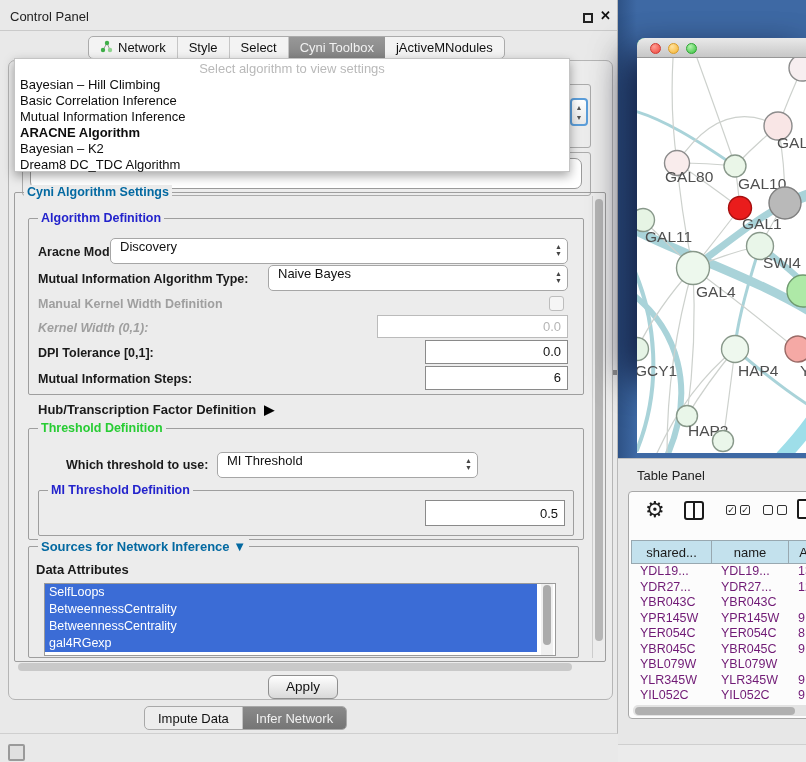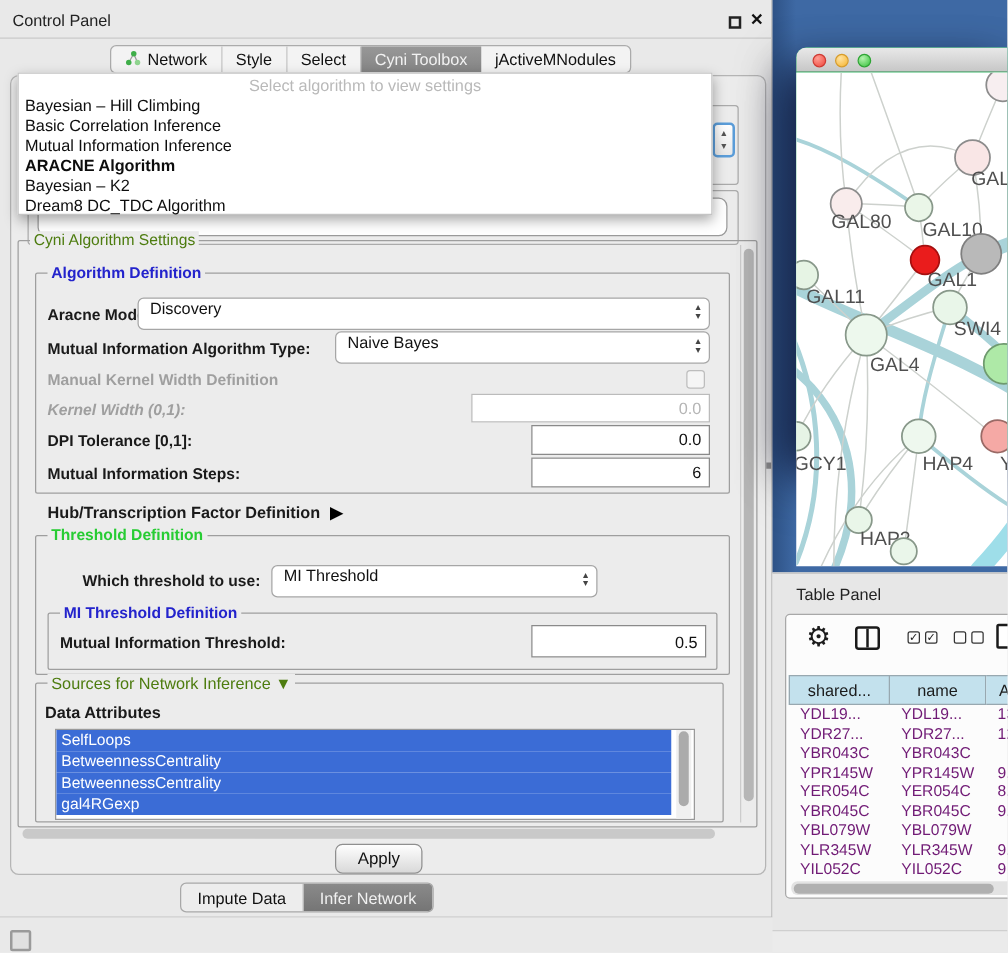--- a/index.html
+++ b/index.html
@@ -39,21 +39,21 @@
 
   
   #dropdown { left:14px; top:58px; width:556px; height:114px; background:#ffffff; border:1px solid #c4c4c4; box-shadow:0 4px 10px rgba(0,0,0,0.35); z-index:30; }
   #dd-header { text-align:center; color:#b9b9b9; font-size:13px; padding-top:2px; height:18px; }
   .dd-item { font-size:13px; color:#0d0d0d; padding-left:5px; height:16px; line-height:16px; white-space:nowrap; }
   .dd-item.bold { font-weight:bold; }
 
   
   .group { border:1px solid #9e9e9e; border-radius:2px; }
   .group-title { position:absolute; top:-8px; left:9px; background:#ececec; padding:0 3px; font-size:12.5px; }
-  .t-black { color:#4d7c0f; }
+  .t-black { color:#0369a1;font-weight:bold; }
   .t-blue { color:#2323cc; font-weight:bold; }
   .t-green { color:#27cc33; font-weight:bold; }
 
   #cyni-group { left:14px; top:192px; width:592px; height:470px; }
   #algo-group { left:28px; top:218px; width:556px; height:177px; }
   #thresh-group { left:28px; top:428px; width:556px; height:112px; }
   #mithresh-group { left:38px; top:490px; width:536px; height:46px; }
   #sources-group { left:28px; top:546px; width:551px; height:112px; }
 
   .lbl { position:absolute; font-size:12.5px; font-weight:bold; color:#1a1a1a; white-space:nowrap; }
@@ -214,21 +214,20 @@
     <span class="group-title t-green">Threshold Definition</span>
   </div>
   <span class="lbl" style="left:66px; top:458px;">Which threshold to use:</span>
   <div class="combo" style="left:217px; top:452px; width:261px; height:26px;">
     <span>MI Threshold</span>
     <span class="stepper">▲<br>▼</span>
   </div>
   <div class="abs group" id="mithresh-group">
     <span class="group-title t-blue" style="background:#ececec;">MI Threshold Definition</span>
   </div>
-  <span class="lbl" style="left:48px; top:507px;">Mutual Information Threshold:</span>
   <div class="numin" style="left:425px; top:500px; width:140px; height:26px; padding-top:5px;">0.5</div>
 
   <div class="abs group" id="sources-group">
     <span class="group-title t-black" style="font-size:13px;">
       <span>Sources for Network Inference</span> <span>▼</span>
     </span>
   </div>
   <span class="lbl" style="left:36px; top:562px; font-size:13px;">Data Attributes</span>
   <div class="abs" id="attr-list">
       <div class="attr-item">SelfLoops</div>

